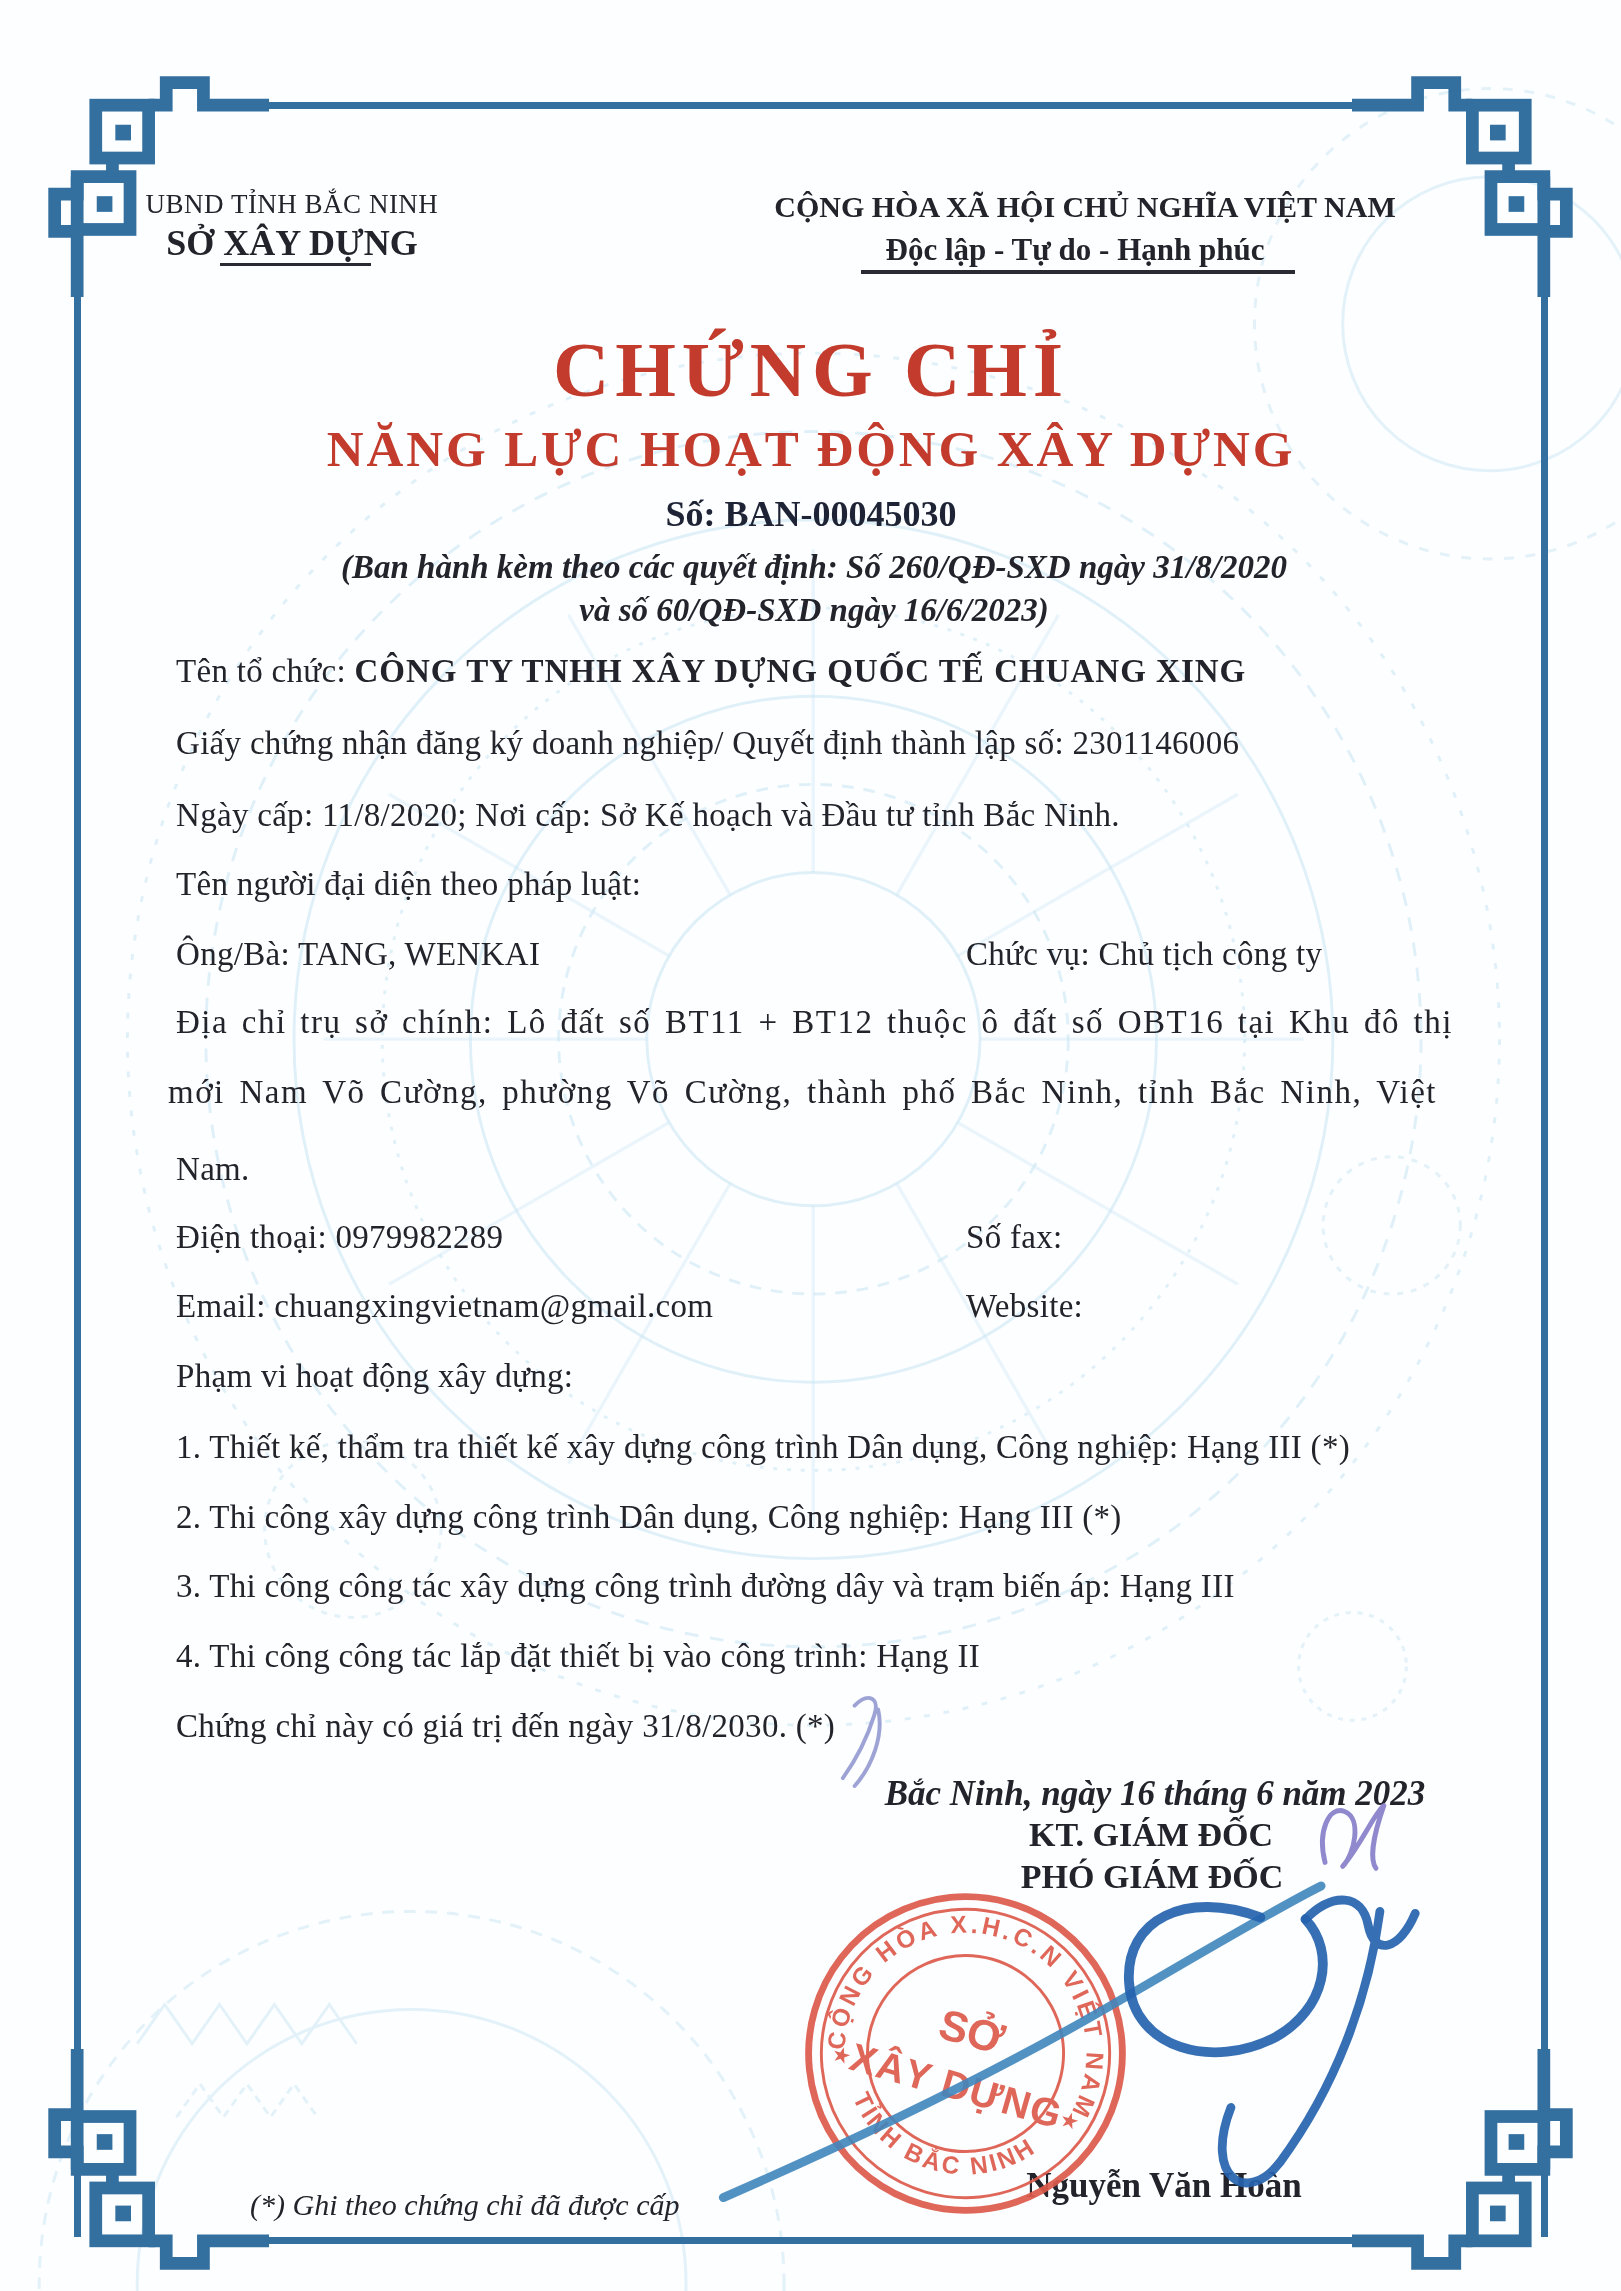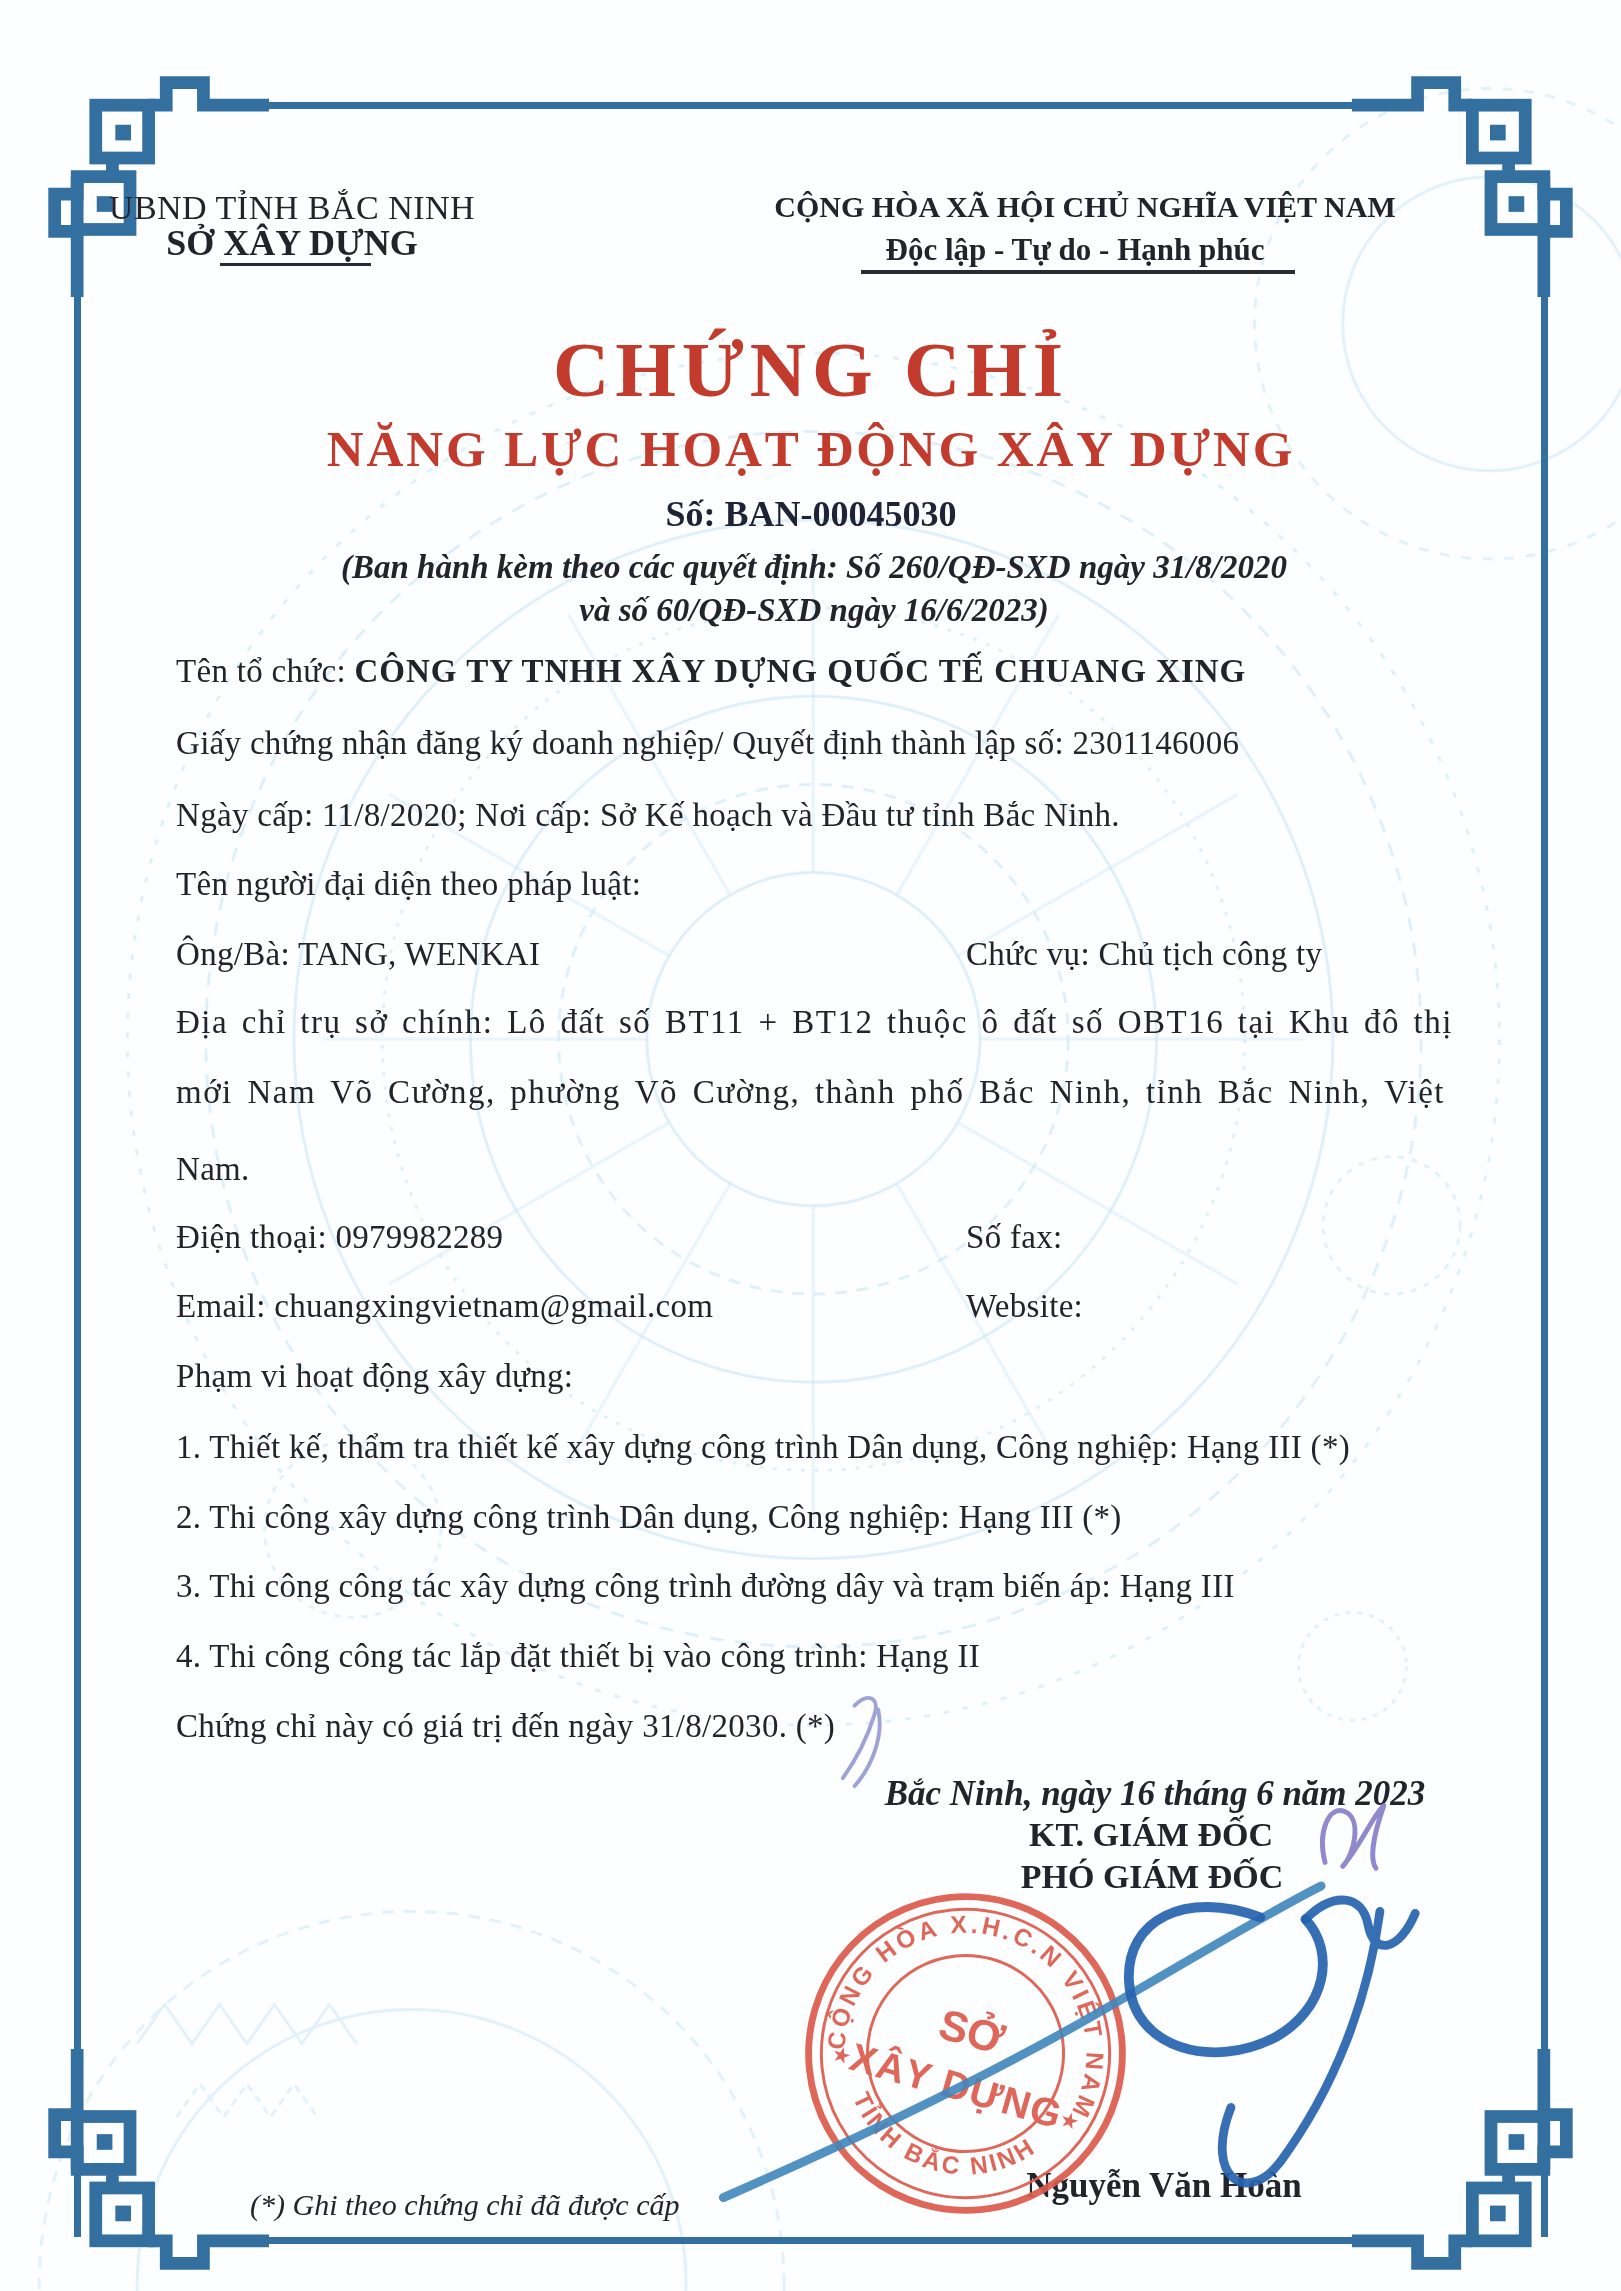--- a/index.html
+++ b/index.html
@@ -84,21 +84,21 @@
   <svg class="corner" style="left:1352px;top:67px;transform:scaleX(-1);" viewBox="0 0 235 235" width="230" height="230">
       <use href="#cornerMotif" width="235" height="235"></use>
     </svg>
   <svg class="corner" style="left:39px;top:2049px;transform:scaleY(-1);" viewBox="0 0 235 235" width="230" height="230">
       <use href="#cornerMotif" width="235" height="235"></use>
     </svg>
   <svg class="corner" style="left:1352px;top:2049px;transform:scale(-1,-1);" viewBox="0 0 235 235" width="230" height="230">
       <use href="#cornerMotif" width="235" height="235"></use>
     </svg>
 
-  <div class="t ctr" style="left:292px;top:189px;font-size:34px;letter-spacing:0.5px;">UBND TỈNH BẮC NINH</div>
+  <div class="t ctr" style="left:292px;top:189px;font-size:27px;letter-spacing:0.5px;">UBND TỈNH BẮC NINH</div>
   <div class="t ctr b" style="left:292px;top:222px;font-size:36px;">SỞ XÂY DỰNG</div>
   <div class="rule" style="left:220px;top:263px;width:151px;height:2.9px;"></div>
 
   <div class="t ctr b" style="left:1085px;top:190px;font-size:30px;">CỘNG HÒA XÃ HỘI CHỦ NGHĨA VIỆT NAM</div>
   <div class="t ctr b" style="left:1075px;top:232px;font-size:31px;">Độc lập - Tự do - Hạnh phúc</div>
   <div class="rule" style="left:861px;top:270px;width:434px;height:3.9px;"></div>
 
   <div class="t ctr b red" style="left:811px;top:325px;font-size:78px;letter-spacing:5.9px;">CHỨNG CHỈ</div>
   <div class="t ctr b red" style="left:811px;top:420px;font-size:51px;letter-spacing:2.9px;">NĂNG LỰC HOẠT ĐỘNG XÂY DỰNG</div>
   <div class="t ctr b" style="left:811px;top:493px;font-size:36px;color:#1e2436;">Số: BAN-00045030</div>
@@ -107,21 +107,21 @@
 
   <div class="t body34" style="left:176px;top:653px;">
     <span>Tên tổ chức: </span><span class="b" style="letter-spacing:1px;">CÔNG TY TNHH XÂY DỰNG QUỐC TẾ CHUANG XING</span>
   </div>
   <div class="t body34" style="left:176px;top:725px;">Giấy chứng nhận đăng ký doanh nghiệp/ Quyết định thành lập số: 2301146006</div>
   <div class="t body34" style="left:176px;top:797px;">Ngày cấp: 11/8/2020; Nơi cấp: Sở Kế hoạch và Đầu tư tỉnh Bắc Ninh.</div>
   <div class="t body34" style="left:176px;top:866px;">Tên người đại diện theo pháp luật:</div>
   <div class="t body34" style="left:176px;top:936px;">Ông/Bà: TANG, WENKAI</div>
   <div class="t body34" style="left:966px;top:936px;">Chức vụ: Chủ tịch công ty</div>
   <div class="t body34" style="left:176px;top:1004px;letter-spacing:1.5px;word-spacing:3.9px;">Địa chỉ trụ sở chính: Lô đất số BT11 + BT12 thuộc ô đất số OBT16 tại Khu đô thị</div>
-  <div class="t body34" style="left:176px;top:1074px;letter-spacing:1.5px;word-spacing:4.9px;">mới Nam Võ Cường, phường Võ Cường, thành phố Bắc Ninh, tỉnh Bắc Ninh, Việt</div>
+  <div class="t body34" style="left:168px;top:1074px;letter-spacing:1.5px;word-spacing:4.9px;">mới Nam Võ Cường, phường Võ Cường, thành phố Bắc Ninh, tỉnh Bắc Ninh, Việt</div>
   <div class="t body34" style="left:176px;top:1151px;">Nam.</div>
   <div class="t body34" style="left:176px;top:1219px;">Điện thoại: 0979982289</div>
   <div class="t body34" style="left:966px;top:1219px;">Số fax:</div>
   <div class="t body34" style="left:176px;top:1288px;">Email: chuangxingvietnam@gmail.com</div>
   <div class="t body34" style="left:966px;top:1288px;">Website:</div>
   <div class="t body34" style="left:176px;top:1358px;">Phạm vi hoạt động xây dựng:</div>
 
   <div class="t body34" style="left:176px;top:1429px;">1. Thiết kế, thẩm tra thiết kế xây dựng công trình Dân dụng, Công nghiệp: Hạng III (*)</div>
   <div class="t body34" style="left:176px;top:1499px;">2. Thi công xây dựng công trình Dân dụng, Công nghiệp: Hạng III (*)</div>
   <div class="t body34" style="left:176px;top:1568px;">3. Thi công công tác xây dựng công trình đường dây và trạm biến áp: Hạng III</div>

